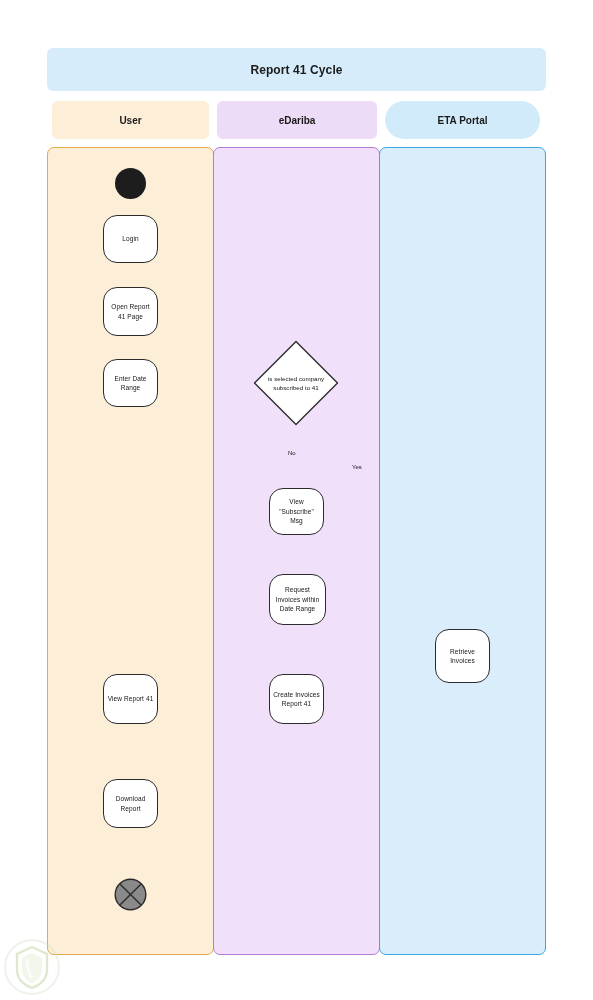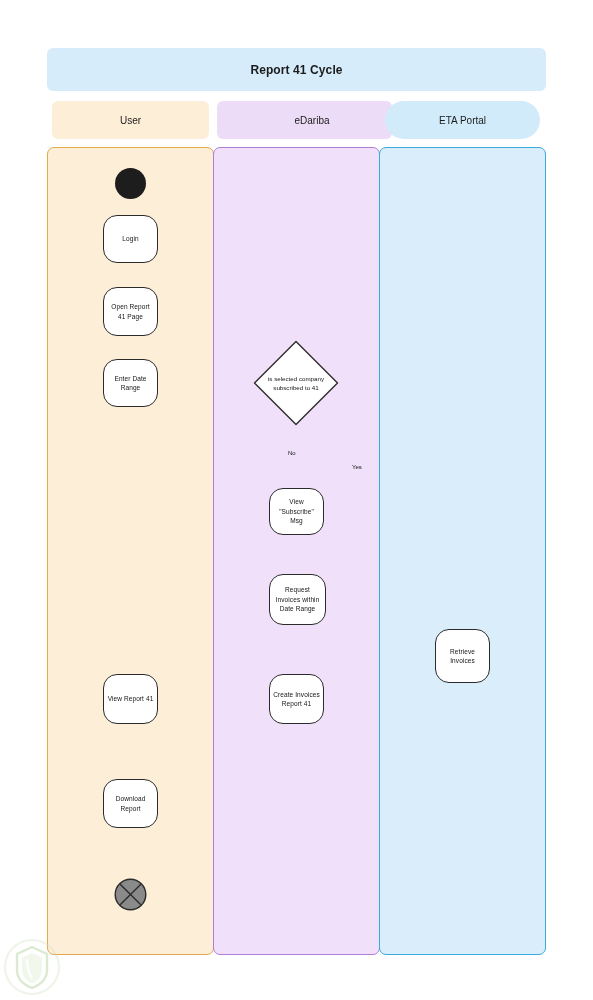--- a/index.html
+++ b/index.html
@@ -47,25 +47,25 @@
     position: absolute;
     top: 101px;
     height: 38px;
     border-radius: 6px;
     display: flex;
     align-items: center;
     justify-content: center;
   }
   .lane-head .label {
     font-size: 10px;
-    font-weight: normal;
+    font-weight: bold;
     color: #1b1b1b;
   }
   .lane-head.h0 { left: 52px;  width: 157px; background: #fdeed7; }
-  .lane-head.h1 { left: 217px; width: 160px; background: #ecdcf7; padding-left: 15px; }
+  .lane-head.h1 { left: 217px; width: 160px; background: #ecdcf7; }
   .lane-head.h2 { left: 385px; width: 155px; background: #d2ebfa; border-radius: 19px; }
 
   
   .lane-body {
     position: absolute;
     top: 147px;
     height: 808px;
     border-radius: 7px;
     box-sizing: border-box;
   }

